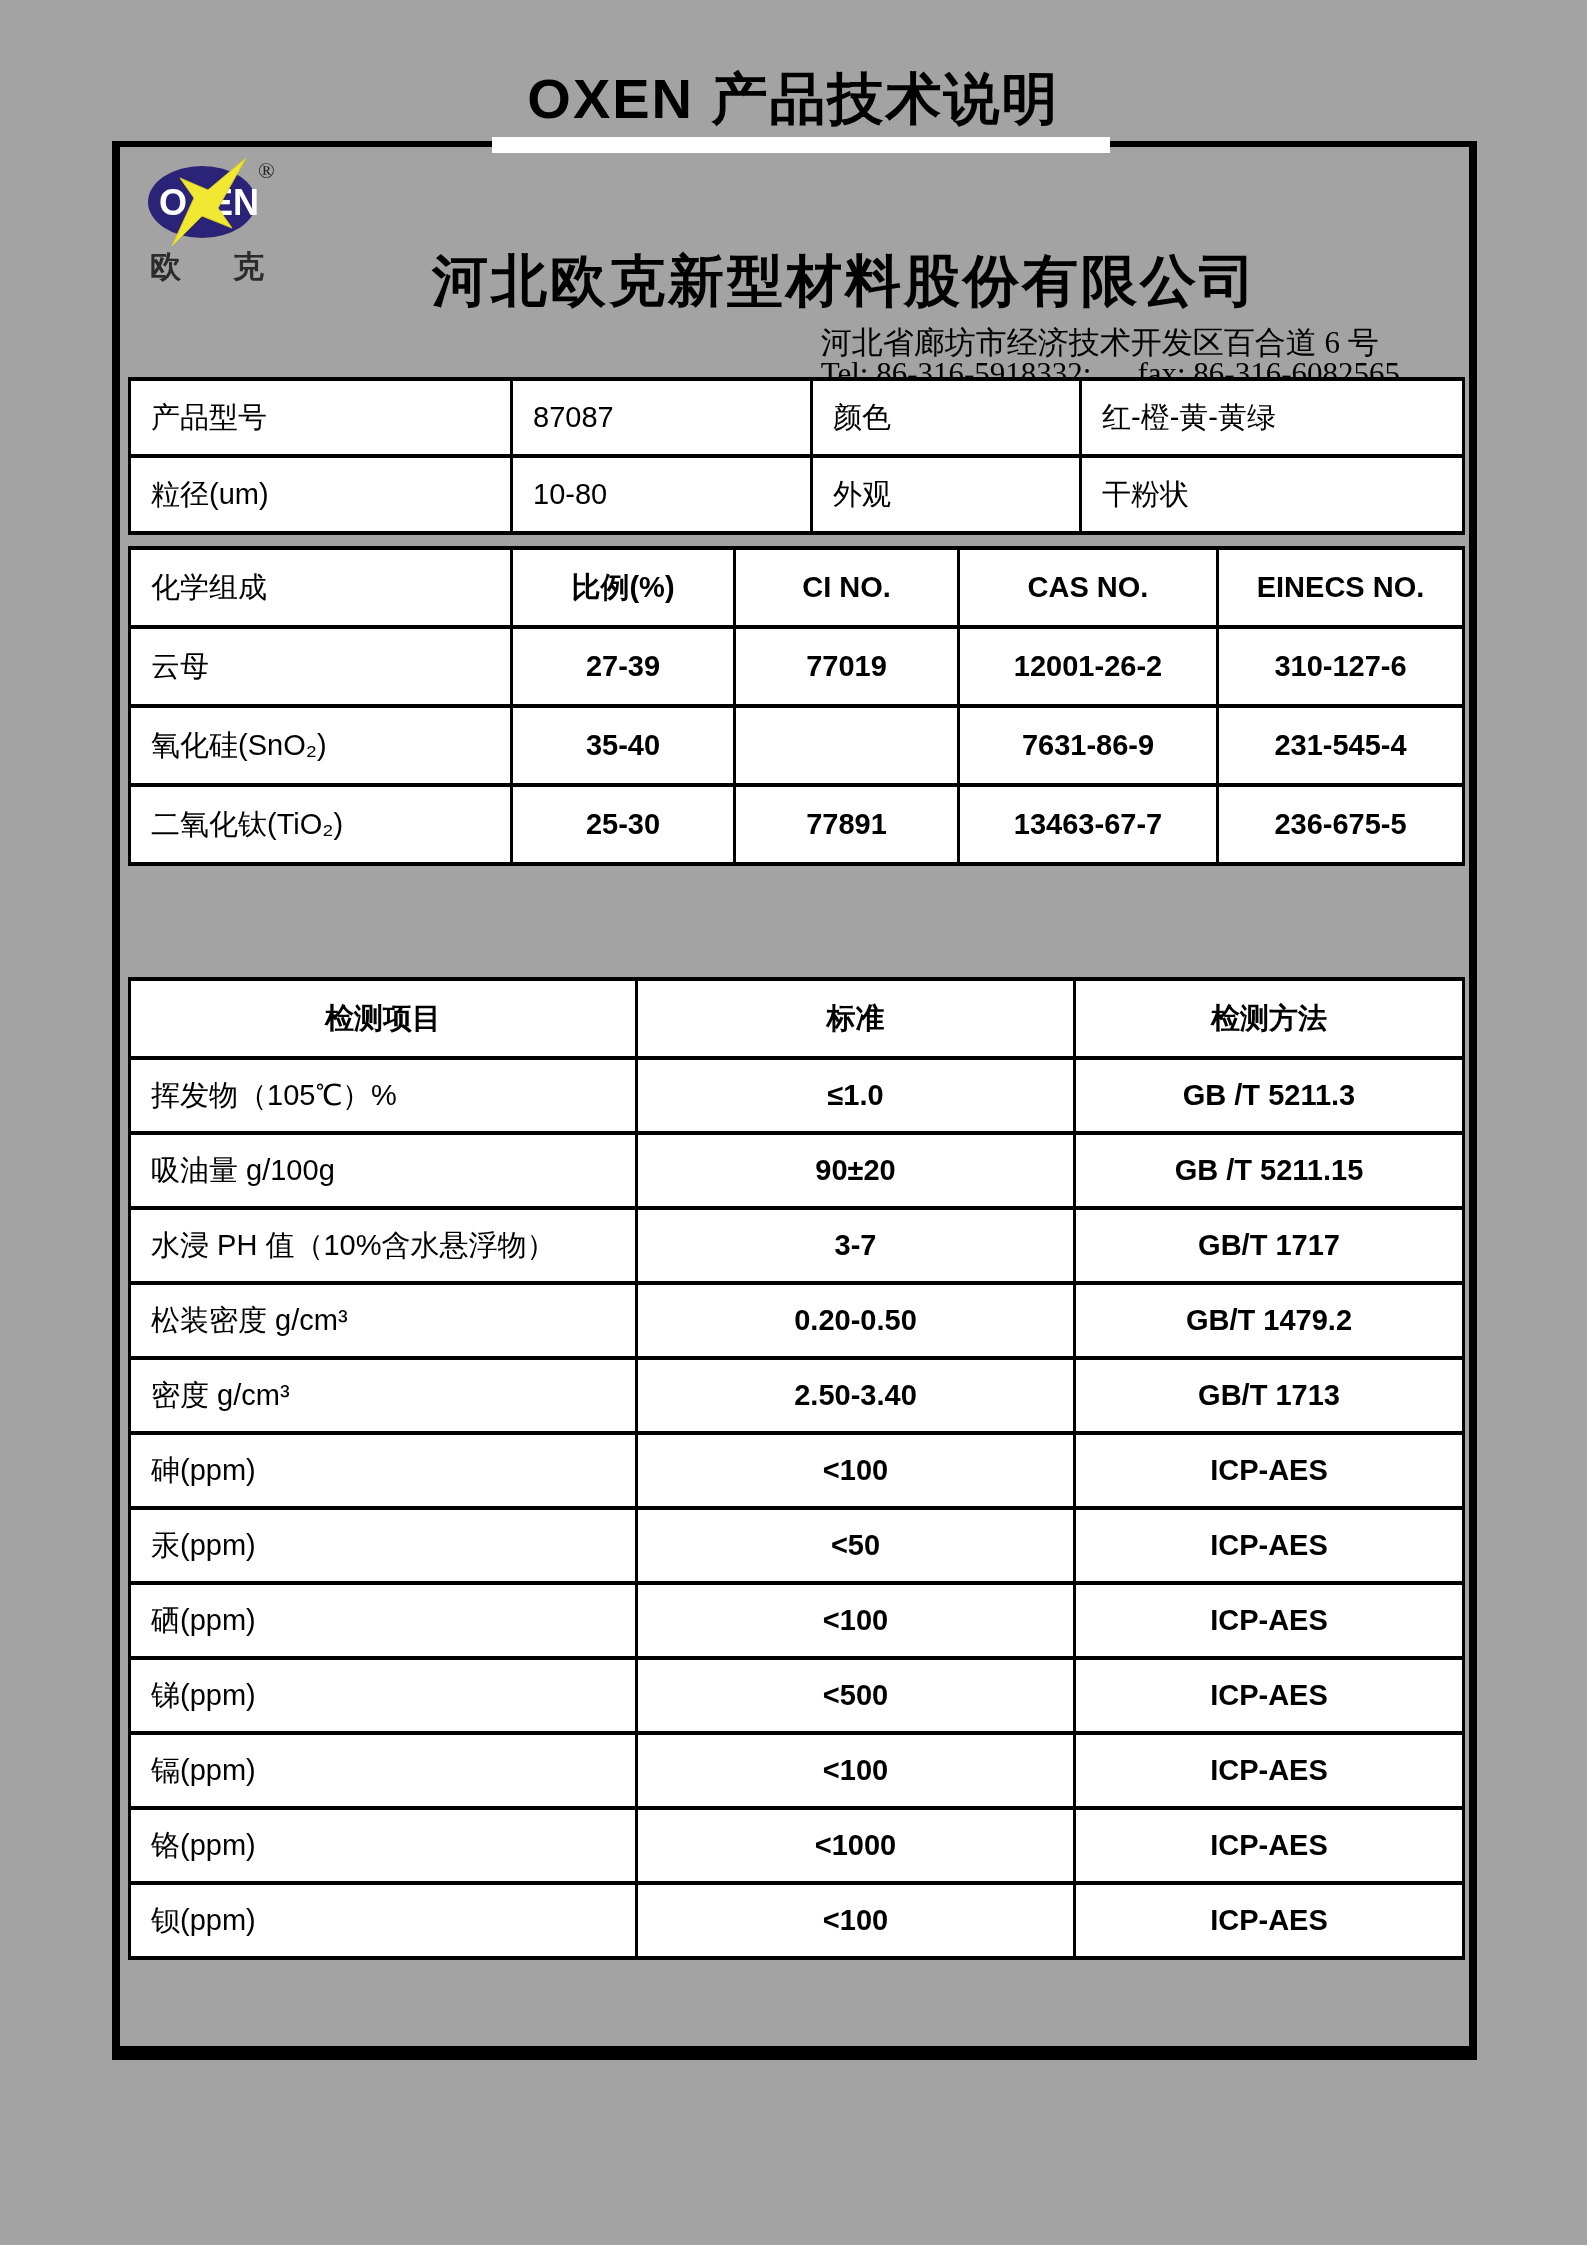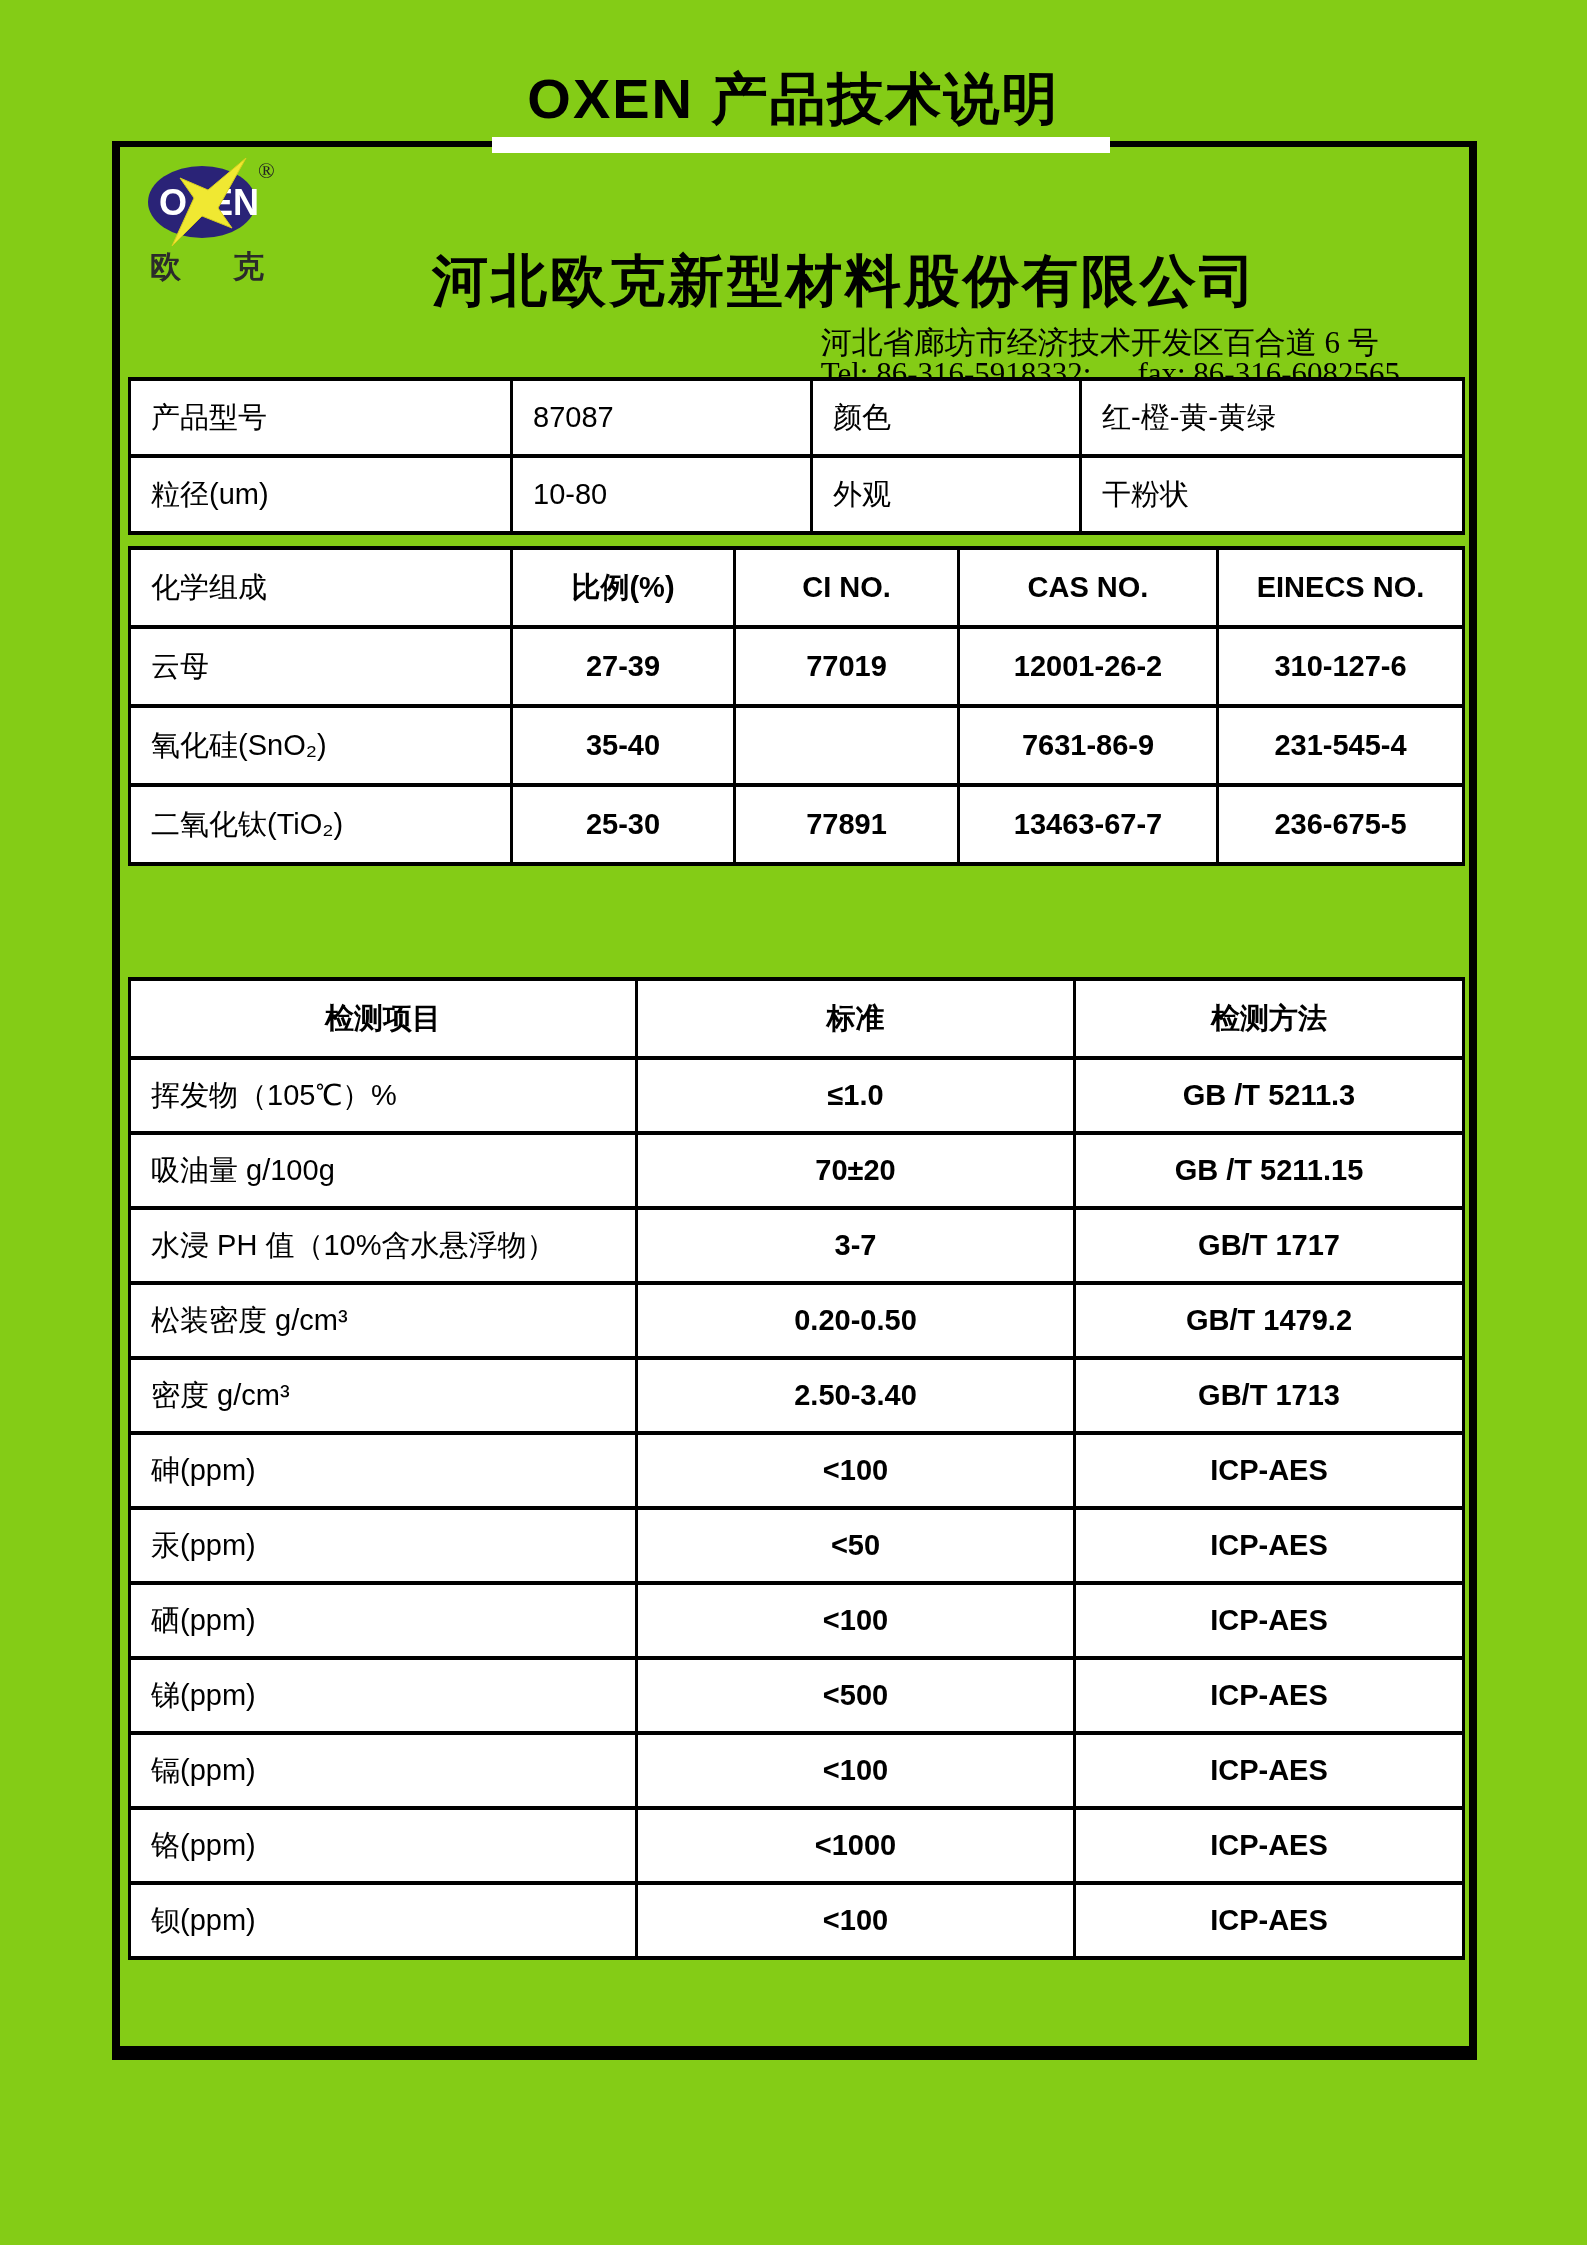--- a/index.html
+++ b/index.html
@@ -1,17 +1,17 @@
 <!DOCTYPE html>
 <html><head>
 <meta charset="utf-8">
 <style>
   html,body { margin:0; padding:0; background:#ffffff; }
   .page {
-    position:relative; width:1587px; height:2245px; background:#84cc16;
+    position:relative; width:1587px; height:2245px; background:#a3a3a3;
     font-family:"Liberation Sans", sans-serif; color:#000; overflow:hidden;
   }
   .doc-title {
     position:absolute; top:68px; left:0; width:100%;
     text-align:center; font-size:56px; font-weight:bold; letter-spacing:2px;
     line-height:62px; white-space:nowrap;
   }
   .frame {
     position:absolute; left:112px; top:141px; width:1365px; height:1919px;
     box-sizing:border-box; border:solid #000; border-width:6px 8px 14px 8px;
@@ -162,21 +162,21 @@
       <td class="ctr">标准</td>
       <td class="ctr">检测方法</td>
     </tr>
     <tr>
       <td class="lab">挥发物（105℃）%</td>
       <td class="ctr">≤1.0</td>
       <td class="ctr">GB /T 5211.3</td>
     </tr>
     <tr>
       <td class="lab">吸油量 g/100g</td>
-      <td class="ctr">70±20</td>
+      <td class="ctr">90±20</td>
       <td class="ctr">GB /T 5211.15</td>
     </tr>
     <tr>
       <td class="lab">水浸 PH 值（10%含水悬浮物）</td>
       <td class="ctr">3-7</td>
       <td class="ctr">GB/T 1717</td>
     </tr>
     <tr>
       <td class="lab">松装密度 g/cm³</td>
       <td class="ctr">0.20-0.50</td>

